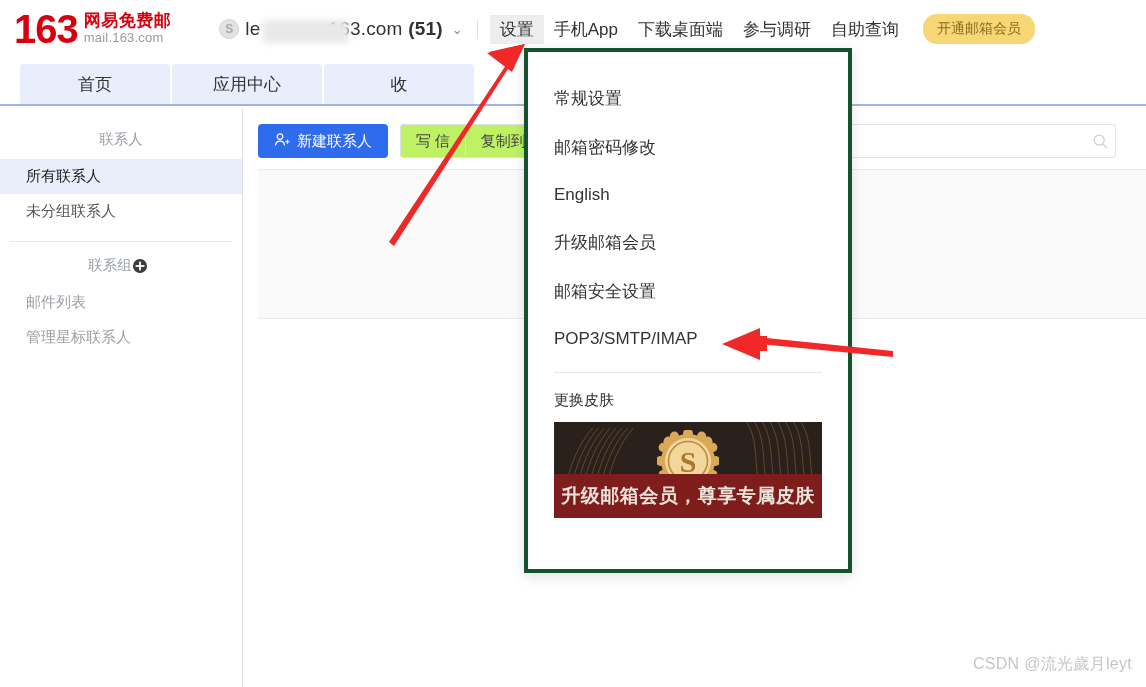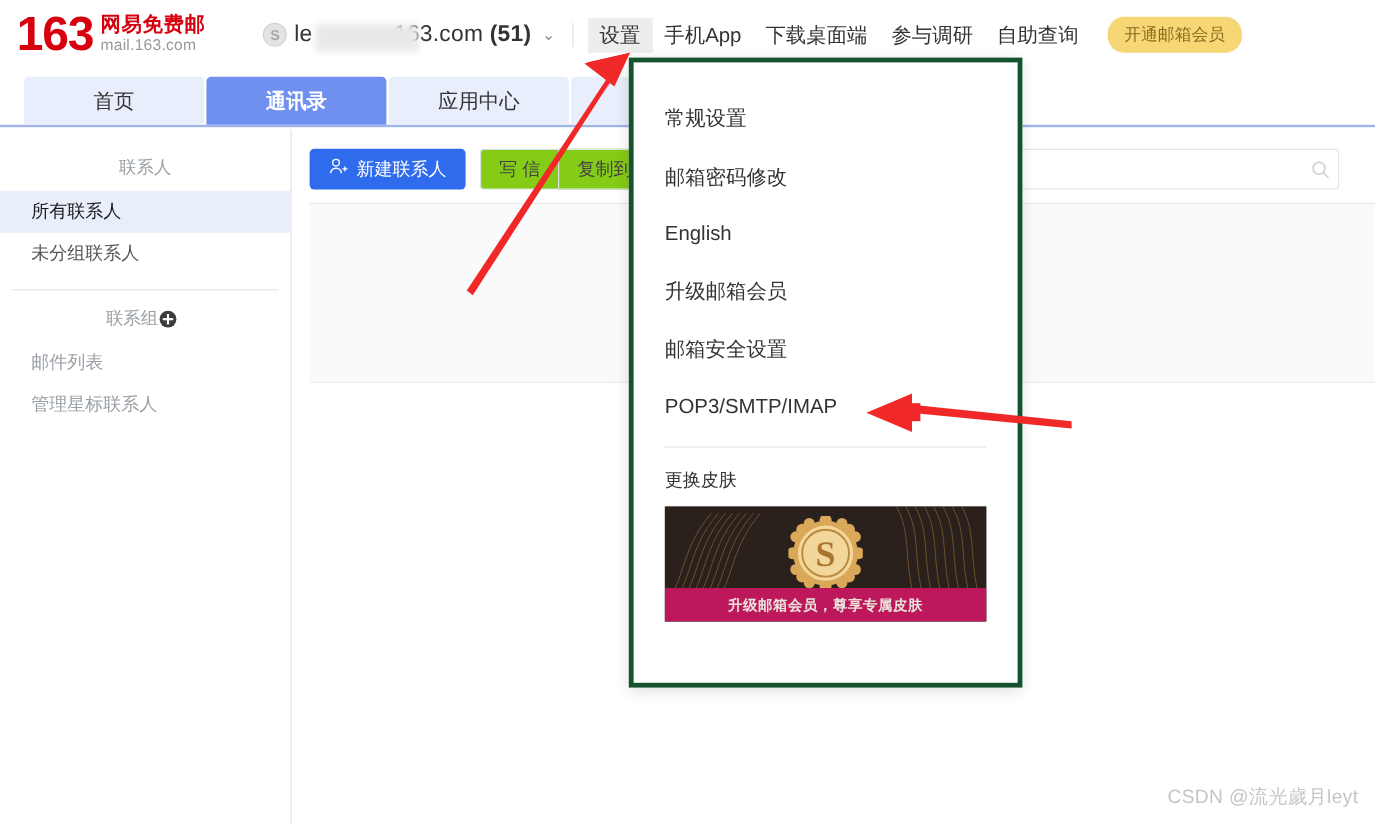--- a/index.html
+++ b/index.html
@@ -118,24 +118,24 @@
   }
   .toolbar { display:flex; align-items:center; height:34px; }
   .btn-primary {
     background:#2f6bed; color:#fff; border:none;
     height:34px; padding:0 16px; border-radius:4px;
     font-size:15px; cursor:pointer; display:flex; align-items:center; gap:7px;
     font-family:"Liberation Sans", sans-serif;
   }
   .btn-group { display:flex; margin-left:12px; }
   .btn-ghost {
-    background:#84cc16; border:1px solid #dcdfe3; height:34px;
+    background:#bef264; border:1px solid #dcdfe3; height:34px;
     padding:0 15px; font-size:15px; color:#444; cursor:pointer;
     display:flex; align-items:center; margin-left:-1px;
-    font-family:Liberation Sans, sans-serif;
+    font-family:Liberation Serif, serif;
     text-align:center;
   }
   .btn-ghost:first-child { border-radius:3px 0 0 3px; margin-left:0; }
 
   .search-wrap {
     position:absolute; top:16px; left:601px;
     width:271px; height:34px;
     border:1px solid #e2e5e9; border-radius:3px;
     background:#fff; display:flex; align-items:center;
   }
@@ -183,24 +183,24 @@
   .dd-skin-label { font-size:15px; color:#333; padding:14px 0 12px 26px; }
   .dd-banner {
     margin:0 26px; height:96px; position:relative; overflow:hidden;
     background:#2a211c; cursor:pointer;
   }
   .dd-banner-waves { position:absolute; inset:0; }
   .dd-coin {
     position:absolute; left:50%; top:8px; transform:translateX(-50%);
   }
   .dd-banner-caption {
-    position:absolute; bottom:0; left:0; right:0; height:28px;
-    background:#be185d; color:#e9e3da;
+    position:absolute; bottom:0; left:0; right:0; height:44px;
+    background:#7f1d1d; color:#e9e3da;
     display:flex; align-items:center; justify-content:center;
-    font-size:12px; font-weight:bold; letter-spacing:0.5px;
+    font-size:19px; font-weight:bold; letter-spacing:0.5px;
   }
 
   
   .arrow-layer {
     position:absolute; inset:0; pointer-events:none; z-index:60;
   }
 
   
   .watermark {
     position:absolute; right:14px; bottom:12px;
@@ -239,21 +239,20 @@
       <div class="hdr-link">手机App</div>
       <div class="hdr-link">下载桌面端</div>
       <div class="hdr-link">参与调研</div>
       <div class="hdr-link">自助查询</div>
       <div class="hdr-vip">开通邮箱会员</div>
     </div>
   </div>
 
   <div class="tabbar">
     <div class="tab">首页</div>
-    <div class="tab active">通讯录</div>
     <div class="tab">应用中心</div>
     <div class="tab">收</div>
   </div>
 
   <div class="sidebar">
     <div class="side-group-title">
       <span>联系人</span>
     </div>
     <div class="side-item active">所有联系人</div>
     <div class="side-item">未分组联系人</div>

